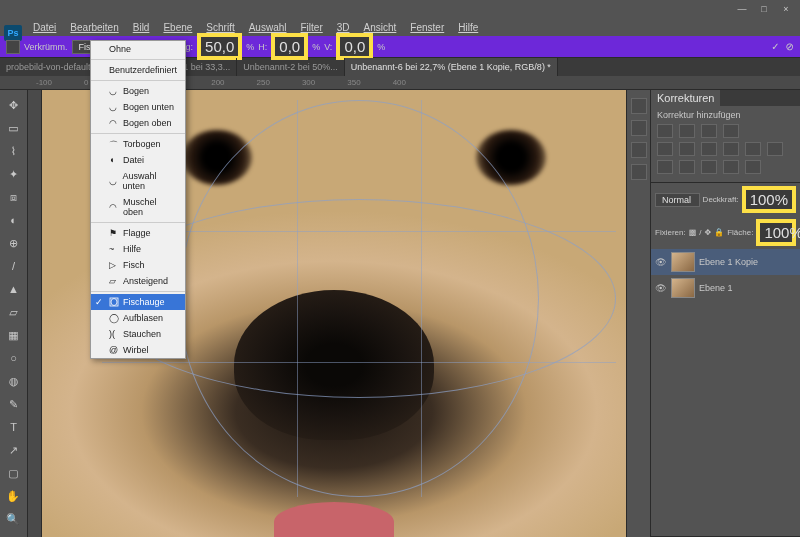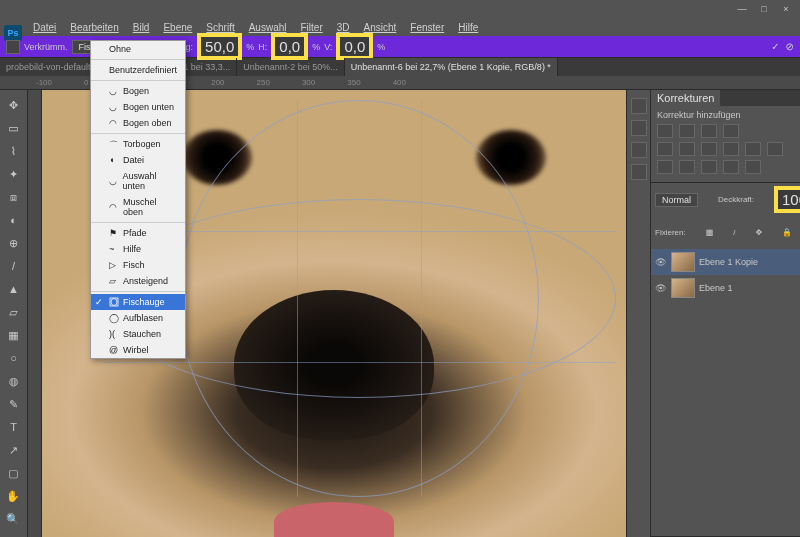--- a/index.html
+++ b/index.html
@@ -37,21 +37,21 @@
 .panels-right { width: 150px; background: #535353; border-left: 1px solid #2a2a2a; display: flex; flex-direction: column; font-size: 9px; }
 .panels-strip { width: 24px; background: #535353; border-left: 1px solid #2a2a2a; display: flex; flex-direction: column; gap: 6px; padding-top: 8px; align-items: center; }
 .strip-icon { width: 16px; height: 16px; background: #4a4a4a; border: 1px solid #666; }
 .panel-section { border-bottom: 1px solid #2a2a2a; }
 .panel-tabs { display: flex; background: #3a3a3a; height: 16px; }
 .panel-tab { padding: 2px 6px; font-size: 11px; color: #999; }
 .panel-tab.active { background: #535353; color: #e0e0e0; }
 .panel-body { padding: 4px 6px; }
 .adjust-row { display: flex; gap: 6px; margin-bottom: 4px; }
 .adjust-icon { width: 16px; height: 14px; border: 1px solid #666; background: #4a4a4a; }
-.layer-opts { display: flex; align-items: center; gap: 20px; padding: 3px 4px; font-size: 8px; }
+.layer-opts { display: flex; align-items: center; gap: 3px; padding: 3px 4px; font-size: 8px; }
 .layer-row { display: flex; align-items: center; gap: 4px; padding: 3px 4px; }
 .layer-row.active { background: #4a5d7a; }
 .layer-eye { width: 12px; height: 10px; }
 .layer-thumb { width: 24px; height: 20px; background: linear-gradient(135deg, #d4b48c, #8a6844); border: 1px solid #888; }
 .dropdown-menu { position: absolute; top: 40px; left: 90px; width: 96px; background: #f0f0f0; border: 1px solid #999; box-shadow: 2px 2px 6px rgba(0,0,0,0.4); z-index: 100; font-size: 9px; color: #222; }
 .dd-item { padding: 3px 6px 3px 18px; position: relative; display: flex; align-items: center; gap: 4px; }
 .dd-item.selected { background: #3875d7; color: #fff; }
 .dd-sep { height: 1px; background: #ccc; margin: 2px 0; }
 .dd-icon { width: 10px; height: 10px; display: inline-block; }
 .dd-check { position: absolute; left: 4px; }
@@ -268,21 +268,21 @@
       <span class="dd-icon">◡</span>
       <span>Auswahl unten</span>
     </div>
   <div class="dd-item">
       <span class="dd-icon">◠</span>
       <span>Muschel oben</span>
     </div>
   <div class="dd-sep"></div>
   <div class="dd-item">
       <span class="dd-icon">⚑</span>
-      <span>Pfade</span>
+      <span>Flagge</span>
     </div>
   <div class="dd-item">
       <span class="dd-icon">~</span>
       <span>Hilfe</span>
     </div>
   <div class="dd-item">
       <span class="dd-icon">▷</span>
       <span>Fisch</span>
     </div>
   <div class="dd-item">

